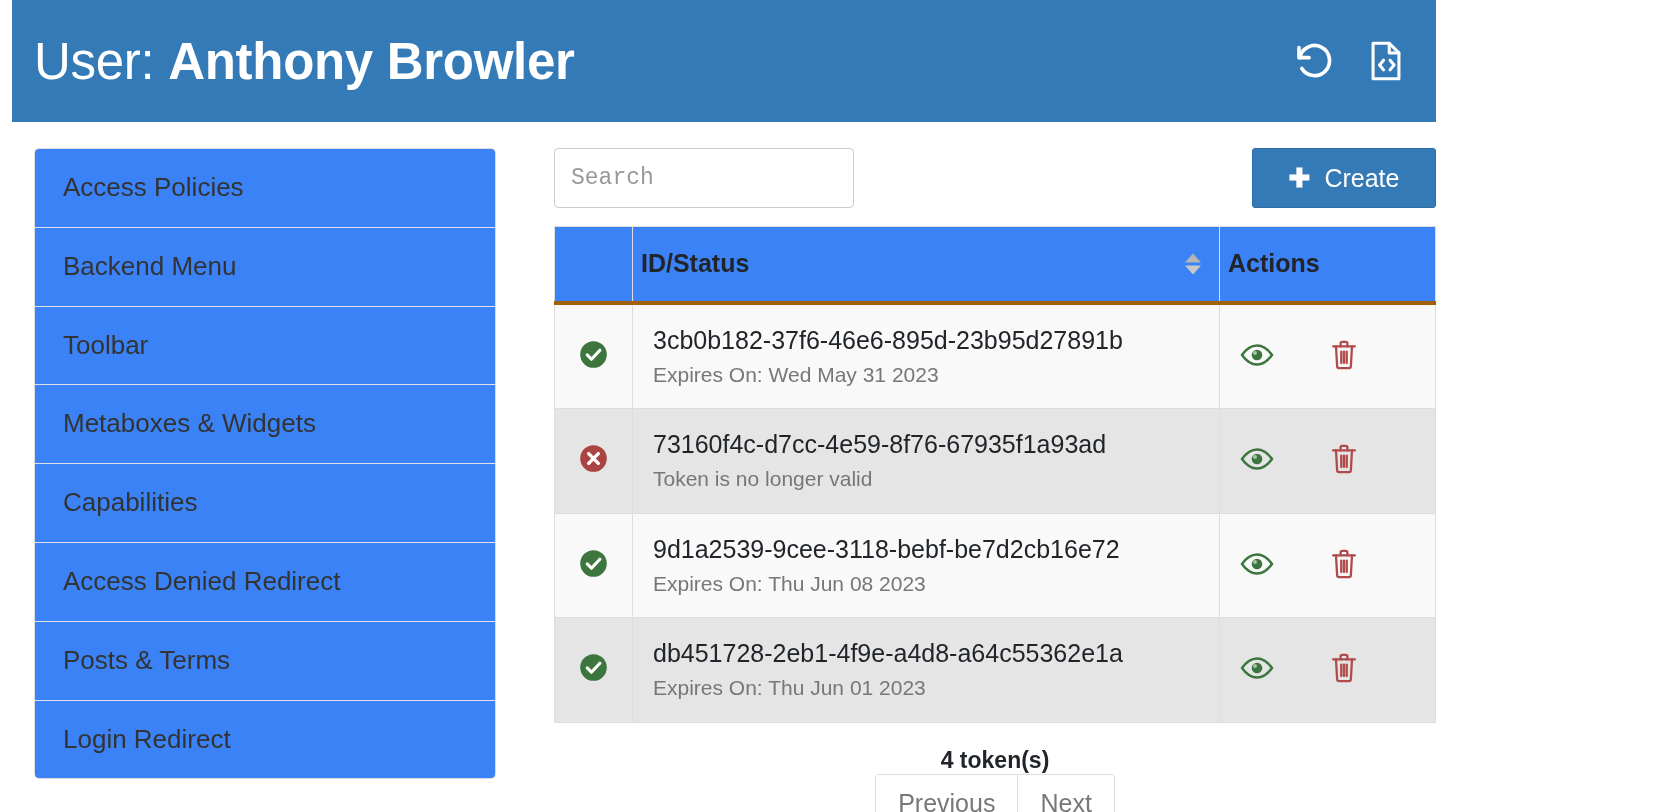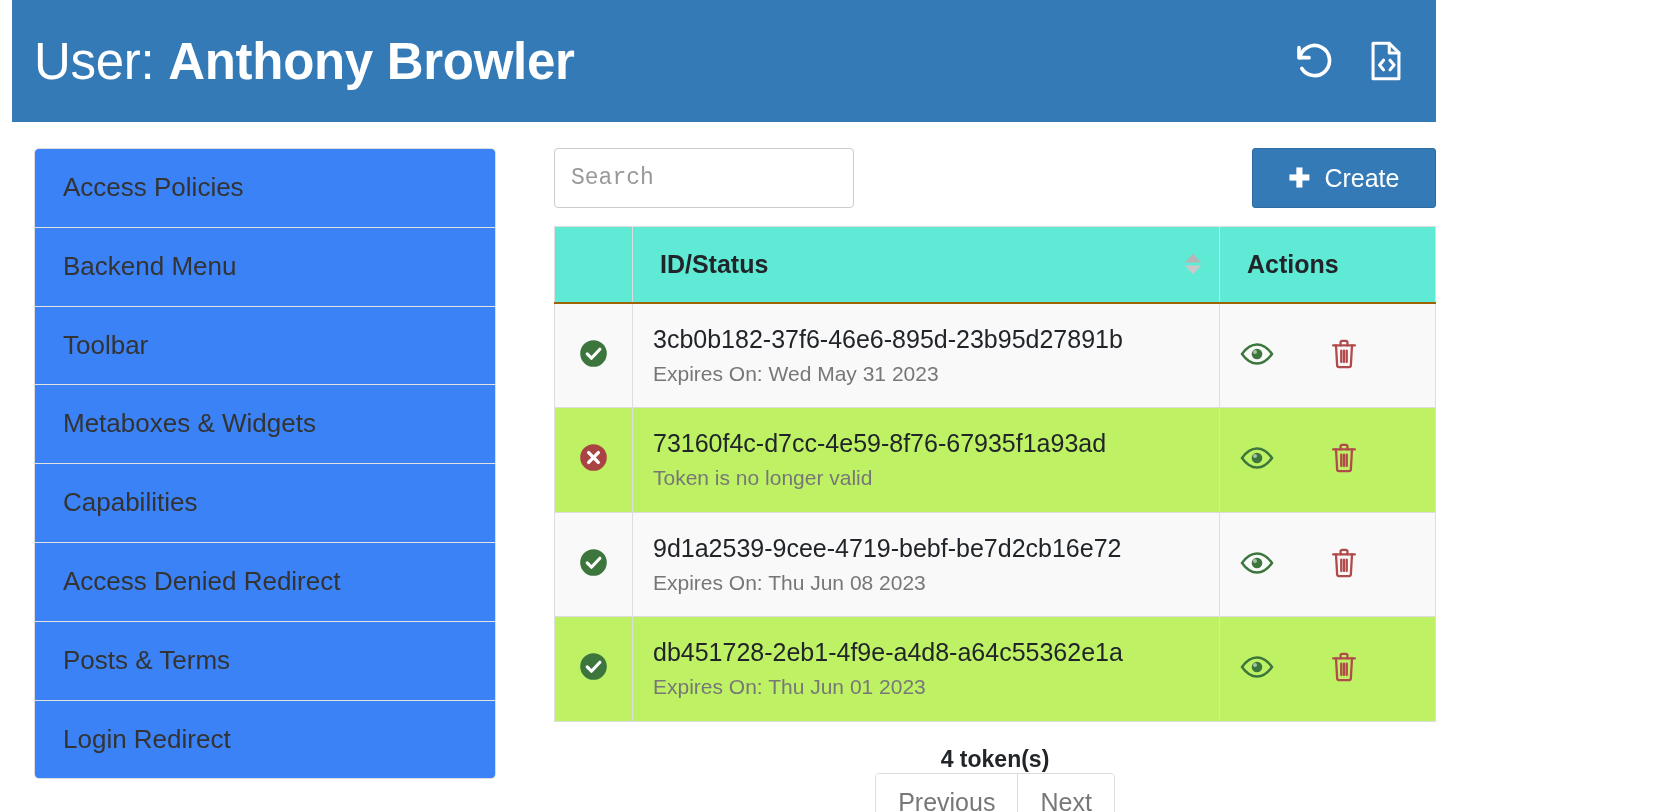--- a/index.html
+++ b/index.html
@@ -145,27 +145,27 @@
     border-collapse: collapse;
     border: 1px solid #dddddd;
     table-layout: fixed;
   }
   .token-table th,
   .token-table td {
     border: 1px solid #dddddd;
     vertical-align: middle;
   }
   .token-table thead th {
-    background: #5eead4;
+    background: #3b82f6;
     font-size: 25px;
     font-weight: 700;
     color: #212529;
     text-align: left;
-    padding: 22px 27px;
-    border-bottom: 2px solid #a16207;
+    padding: 22px 8px;
+    border-bottom: 4px solid #a16207;
     height: 76px;
   }
   th.col-status { width: 78px; padding: 0; }
   th.col-id { position: relative; }
   th.col-actions { width: 216px; }
 
   .sort-indicator {
     position: absolute;
     right: 18px;
     top: 50%;
@@ -183,21 +183,21 @@
     border-bottom: 9px solid #b5b5b5;
   }
   .sort-arrow-down {
     width: 0; height: 0;
     border-left: 8px solid transparent;
     border-right: 8px solid transparent;
     border-top: 9px solid #c9c9c9;
   }
 
   .token-table tbody tr.row-odd td { background: #f9f9f9; }
-  .token-table tbody tr.row-even td { background: #bef264; }
+  .token-table tbody tr.row-even td { background: #e5e5e5; }
 
   .token-table tbody td { padding: 20px 20px; height: 92px; }
   td.cell-status { text-align: center; padding: 16px 0; }
   td.cell-info { padding-left: 22px; }
   td.cell-actions { padding: 16px 26px; }
 
   .token-id {
     font-size: 25px;
     color: #212529;
     line-height: 1.25;
@@ -411,21 +411,21 @@
           <tr class="row-odd">
             <td class="cell-status">
               <span class="status-icon">
                 <svg width="29" height="29" viewBox="0 0 24 24">
                   <circle cx="12" cy="12" r="11" fill="#3c763d"></circle>
                   <path d="M6.8 12.4l3.5 3.5 7-7.4" fill="none" stroke="#ffffff" stroke-width="2.6" stroke-linecap="round" stroke-linejoin="round"></path>
                 </svg>
               </span>
             </td>
             <td class="cell-info">
-              <div class="token-id">9d1a2539-9cee-4719-bebf-be7d2cb16e72</div>
+              <div class="token-id">9d1a2539-9cee-3118-bebf-be7d2cb16e72</div>
               <div class="token-sub">Expires On: Thu Jun 08 2023</div>
             </td>
             <td class="cell-actions">
               <div class="actions-wrap">
                 <button class="action-btn">
                   <span>
                     <svg width="34" height="24" viewBox="0 0 34 24">
                       <path d="M2 12c4.5-6.4 10-9.5 15-9.5S27.5 5.6 32 12c-4.5 6.4-10 9.5-15 9.5S6.5 18.4 2 12z" fill="none" stroke="#3c763d" stroke-width="2.4"></path>
                       <circle cx="17" cy="12" r="5.3" fill="#3c763d"></circle>
                       <circle cx="15" cy="10" r="2" fill="#ffffff" opacity="0.55"></circle>

